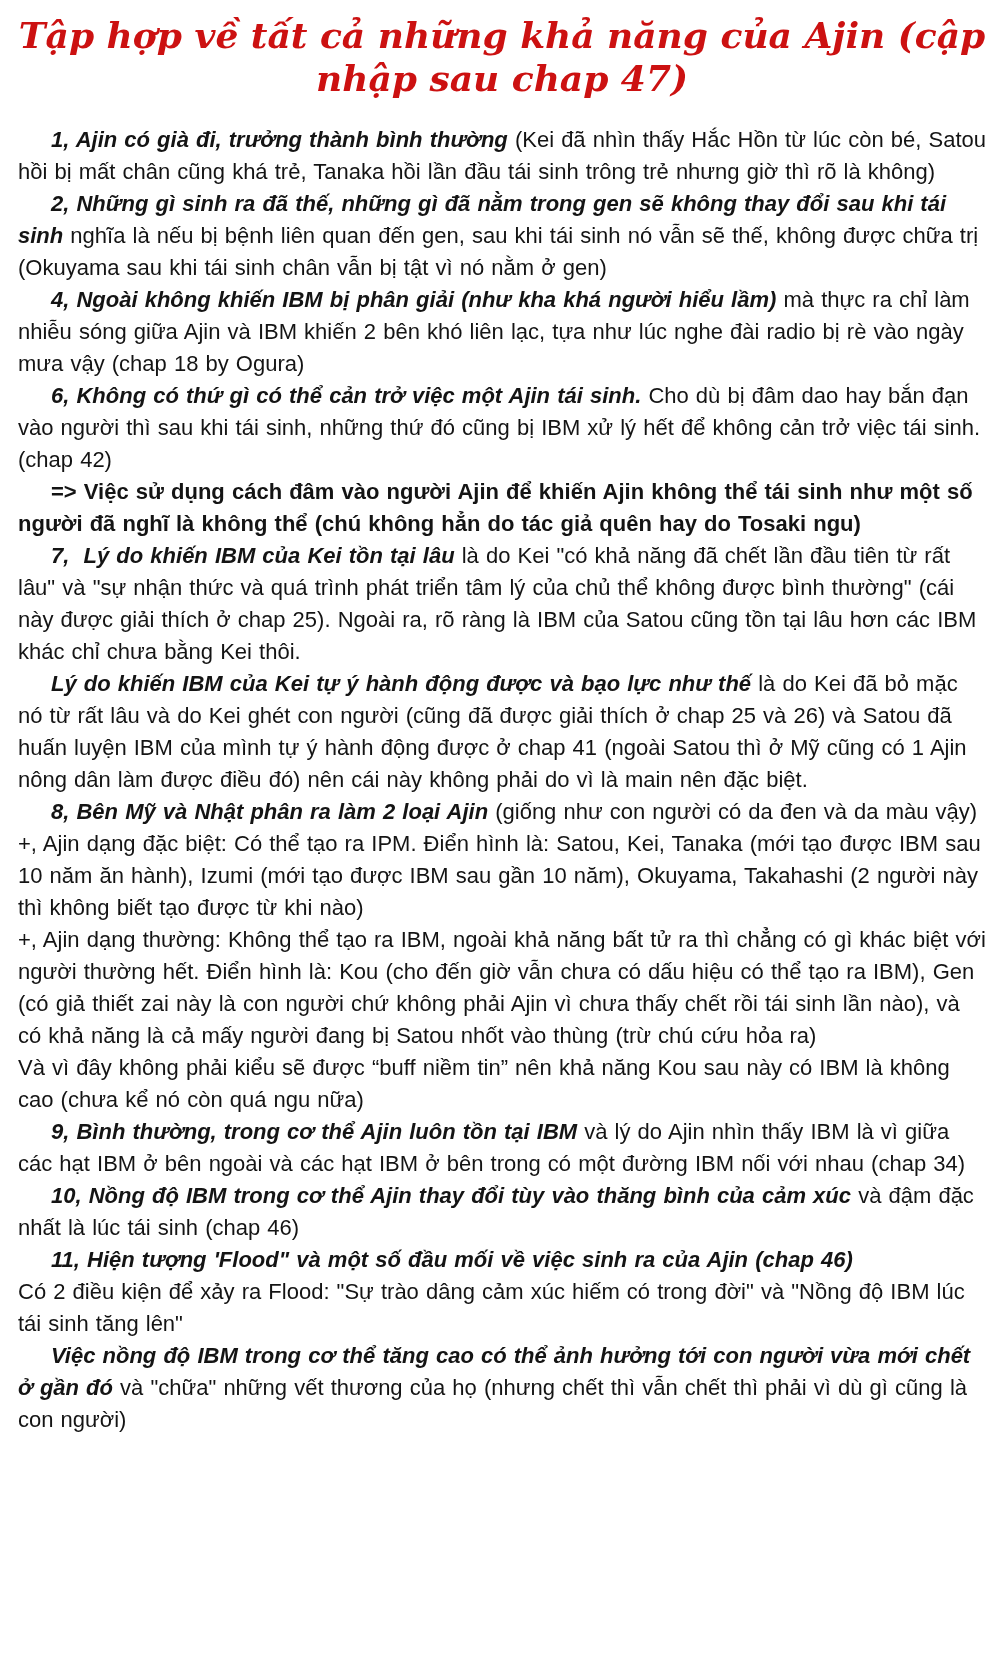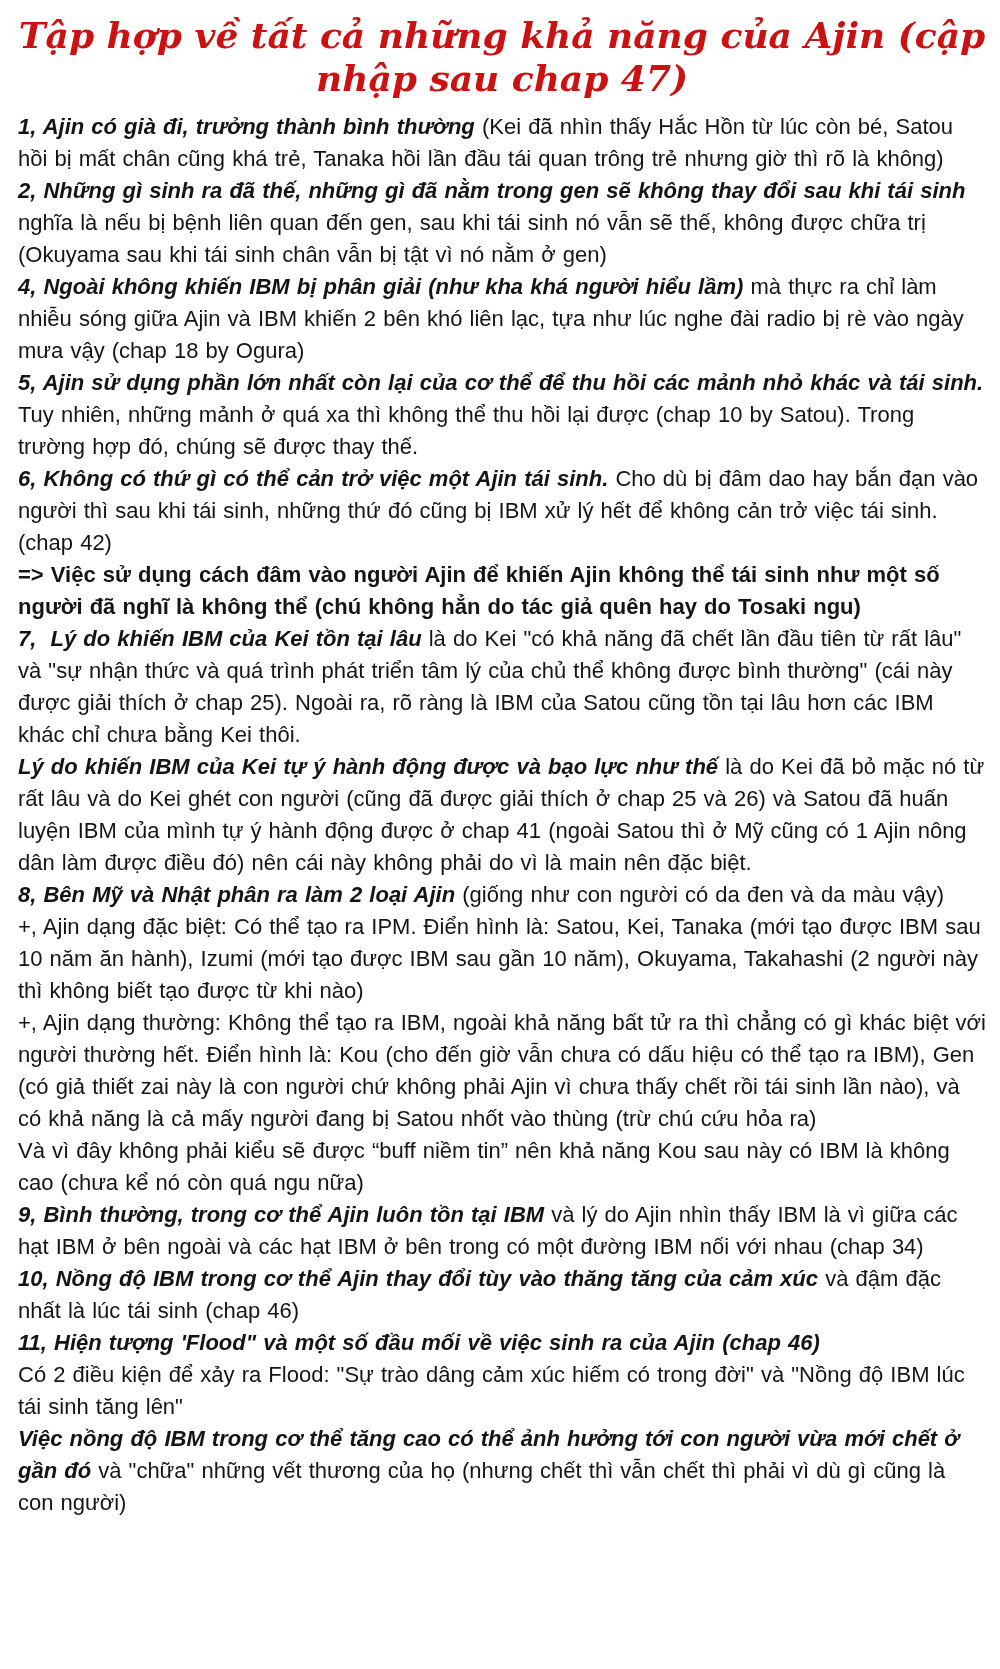--- a/index.html
+++ b/index.html
@@ -17,69 +17,68 @@
     padding: 14px 14px 0 18px;
   }
   .title {
     text-align: center;
     color: #cc1111;
     font-family: "DejaVu Serif", serif;
     font-weight: bold;
     font-style: italic;
     font-size: 36px;
     line-height: 1.2;
-    margin-bottom: 11px;
+    margin-bottom: 24px;
     letter-spacing: 0px;
   }
   .para {
     font-size: 22px;
     line-height: 32px;
     color: #141414;
     word-spacing: 1px;
   }
-  .para .lead { white-space: pre-wrap; }
+  .para .lead { white-space: pre-wrap; margin-left: 33px; }
   .para .rest { white-space: pre-wrap; }
   .bi { font-weight: bold; font-style: italic; }
   .b  { font-weight: bold; text-align: right; }
 </style>
 </head>
 <body>
 
 <div class="page">
   <h1 class="title">Tập hợp về tất cả những khả năng của Ajin (cập nhập sau chap 47)</h1>
 
-  <p class="para"><span class="lead bi">1, Ajin có già đi, trưởng thành bình thường </span><span class="rest">(Kei đã nhìn thấy Hắc Hồn từ lúc còn bé, Satou hồi bị mất chân cũng khá trẻ, Tanaka hồi lần đầu tái quan trông trẻ nhưng giờ thì rõ là không)</span></p>
+  <p class="para"><span class="lead bi">1, Ajin có già đi, trưởng thành bình thường </span><span class="rest">(Kei đã nhìn thấy Hắc Hồn từ lúc còn bé, Satou hồi bị mất chân cũng khá trẻ, Tanaka hồi lần đầu tái sinh trông trẻ nhưng giờ thì rõ là không)</span></p>
 
   <p class="para"><span class="lead bi">2, Những gì sinh ra đã thế, những gì đã nằm trong gen sẽ không thay đổi sau khi tái sinh </span><span class="rest">nghĩa là nếu bị bệnh liên quan đến gen, sau khi tái sinh nó vẫn sẽ thế, không được chữa trị (Okuyama sau khi tái sinh chân vẫn bị tật vì nó nằm ở gen)</span></p>
 
 
   <p class="para"><span class="lead bi">4, Ngoài không khiến IBM bị phân giải (như kha khá người hiểu lầm) </span><span class="rest">mà thực ra chỉ làm nhiễu sóng giữa Ajin và IBM khiến 2 bên khó liên lạc, tựa như lúc nghe đài radio bị rè vào ngày mưa vậy (chap 18 by Ogura)</span></p>
 
-  <p class="para"><span class="lead bi">5, Ajin sử dụng phần lớn nhất còn lại của cơ thể để thu hồi các mảnh nhỏ khác và tái sinh. </span><span class="rest">Tuy nhiên, những mảnh ở quá xa thì không thể thu hồi lại được (chap 10 by Satou). Trong trường hợp đó, chúng sẽ được thay thế.</span></p>
 
 
   <p class="para"><span class="lead bi">6, Không có thứ gì có thể cản trở việc một Ajin tái sinh. </span><span class="rest">Cho dù bị đâm dao hay bắn đạn vào người thì sau khi tái sinh, những thứ đó cũng bị IBM xử lý hết để không cản trở việc tái sinh. (chap 42)</span></p>
 
   <p class="para"><span class="lead b">=&gt; Việc sử dụng cách đâm vào người Ajin để khiến Ajin không thể tái sinh như một số người đã nghĩ là không thể (chú không hẳn do tác giả quên hay do Tosaki ngu)</span><span class="rest"></span></p>
 
   <p class="para"><span class="lead bi">7,  Lý do khiến IBM của Kei tồn tại lâu </span><span class="rest">là do Kei "có khả năng đã chết lần đầu tiên từ rất lâu" và "sự nhận thức và quá trình phát triển tâm lý của chủ thể không được bình thường" (cái này được giải thích ở chap 25). Ngoài ra, rõ ràng là IBM của Satou cũng tồn tại lâu hơn các IBM khác chỉ chưa bằng Kei thôi.</span></p>
 
   <p class="para"><span class="lead bi">Lý do khiến IBM của Kei tự ý hành động được và bạo lực như thế </span><span class="rest">là do Kei đã bỏ mặc nó từ rất lâu và do Kei ghét con người (cũng đã được giải thích ở chap 25 và 26) và Satou đã huấn luyện IBM của mình tự ý hành động được ở chap 41 (ngoài Satou thì ở Mỹ cũng có 1 Ajin nông dân làm được điều đó) nên cái này không phải do vì là main nên đặc biệt.</span></p>
 
   <p class="para"><span class="lead bi">8, Bên Mỹ và Nhật phân ra làm 2 loại Ajin </span><span class="rest">(giống như con người có da đen và da màu vậy)</span></p>
 
   <p class="para"><span class="rest">+, Ajin dạng đặc biệt: Có thể tạo ra IPM. Điển hình là: Satou, Kei, Tanaka (mới tạo được IBM sau 10 năm ăn hành), Izumi (mới tạo được IBM sau gần 10 năm), Okuyama, Takahashi (2 người này thì không biết tạo được từ khi nào)</span></p>
 
   <p class="para"><span class="rest">+, Ajin dạng thường: Không thể tạo ra IBM, ngoài khả năng bất tử ra thì chẳng có gì khác biệt với người thường hết. Điển hình là: Kou (cho đến giờ vẫn chưa có dấu hiệu có thể tạo ra IBM), Gen (có giả thiết zai này là con người chứ không phải Ajin vì chưa thấy chết rồi tái sinh lần nào), và có khả năng là cả mấy người đang bị Satou nhốt vào thùng (trừ chú cứu hỏa ra)</span></p>
 
   <p class="para"><span class="rest">Và vì đây không phải kiểu sẽ được “buff niềm tin” nên khả năng Kou sau này có IBM là không cao (chưa kể nó còn quá ngu nữa)</span></p>
 
   <p class="para"><span class="lead bi">9, Bình thường, trong cơ thể Ajin luôn tồn tại IBM </span><span class="rest">và lý do Ajin nhìn thấy IBM là vì giữa các hạt IBM ở bên ngoài và các hạt IBM ở bên trong có một đường IBM nối với nhau (chap 34)</span></p>
 
-  <p class="para"><span class="lead bi">10, Nồng độ IBM trong cơ thể Ajin thay đổi tùy vào thăng tăng của cảm xúc </span><span class="rest">và đậm đặc nhất là lúc tái sinh (chap 46)</span></p>
+  <p class="para"><span class="lead bi">10, Nồng độ IBM trong cơ thể Ajin thay đổi tùy vào thăng bình của cảm xúc </span><span class="rest">và đậm đặc nhất là lúc tái sinh (chap 46)</span></p>
 
   <p class="para"><span class="lead bi">11, Hiện tượng 'Flood" và một số đầu mối về việc sinh ra của Ajin (chap 46)</span><span class="rest"></span></p>
 
   <p class="para"><span class="rest">Có 2 điều kiện để xảy ra Flood: "Sự trào dâng cảm xúc hiếm có trong đời" và "Nồng độ IBM lúc tái sinh tăng lên"</span></p>
 
   <p class="para"><span class="lead bi">Việc nồng độ IBM trong cơ thể tăng cao có thể ảnh hưởng tới con người vừa mới chết ở gần đó </span><span class="rest">và "chữa" những vết thương của họ (nhưng chết thì vẫn chết thì phải vì dù gì cũng là con người)</span></p>
 
 </div>
 
 </body></html>

